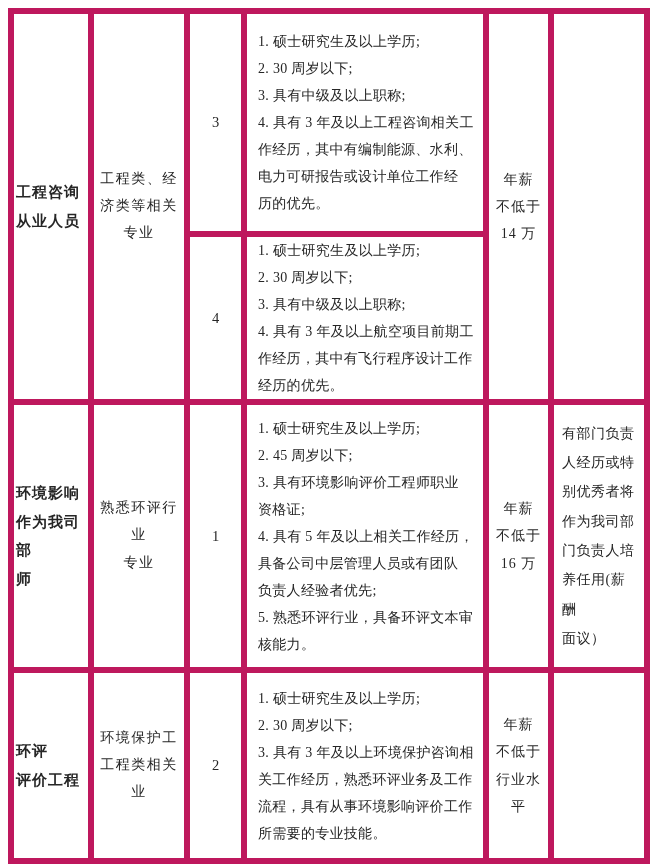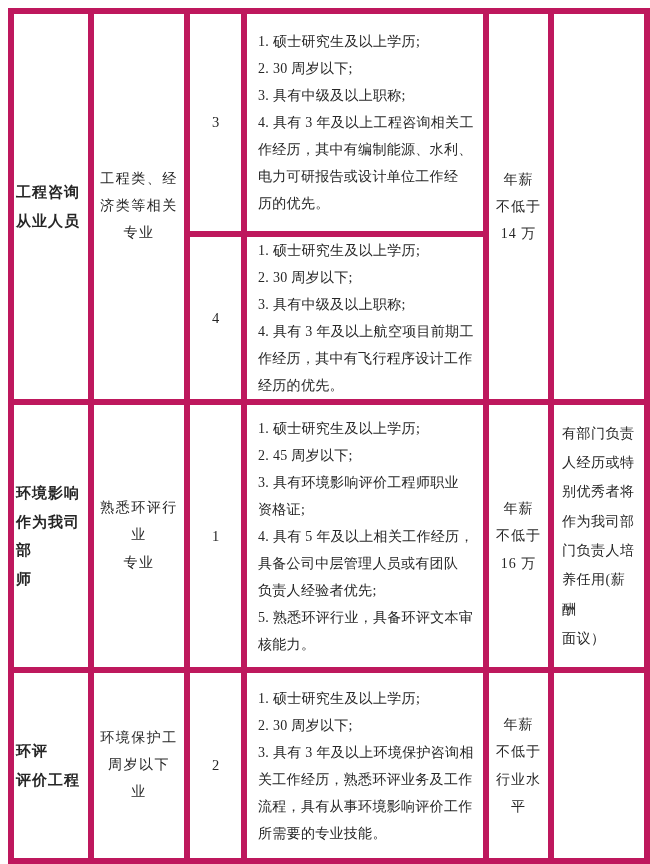--- a/index.html
+++ b/index.html
@@ -145,21 +145,21 @@
 别优秀者将
 作为我司部
 门负责人培
 养任用(薪酬
 面议）</td>
       </tr>
       <tr class="r4">
         <td class="pos">环评
 评价工程</td>
         <td class="major">环境保护工
-周岁以下
+工程类相关
 业</td>
         <td class="count">2</td>
         <td class="req">1. 硕士研究生及以上学历;
 2. 30 周岁以下;
 3. 具有 3 年及以上环境保护咨询相
 关工作经历，熟悉环评业务及工作
 流程，具有从事环境影响评价工作
 所需要的专业技能。</td>
         <td class="salary">年薪
 不低于

